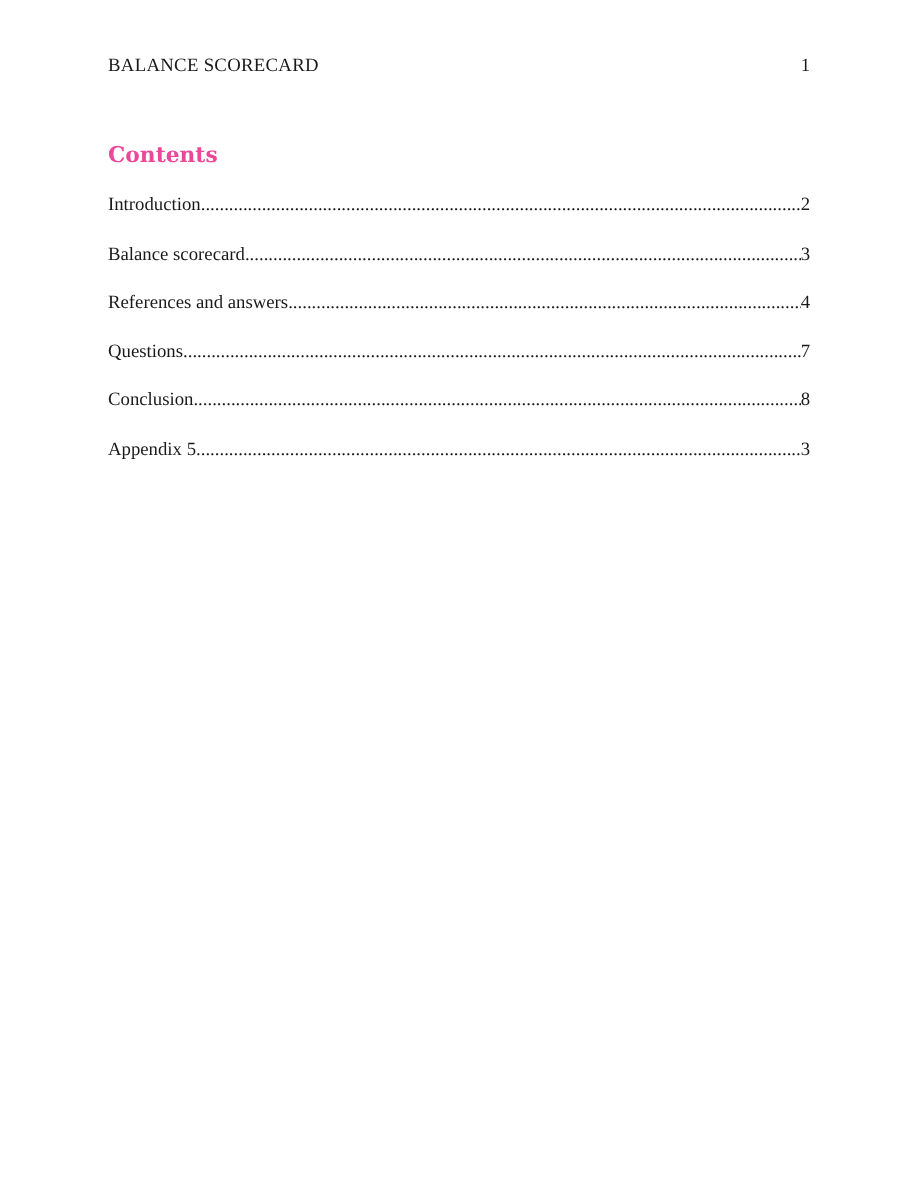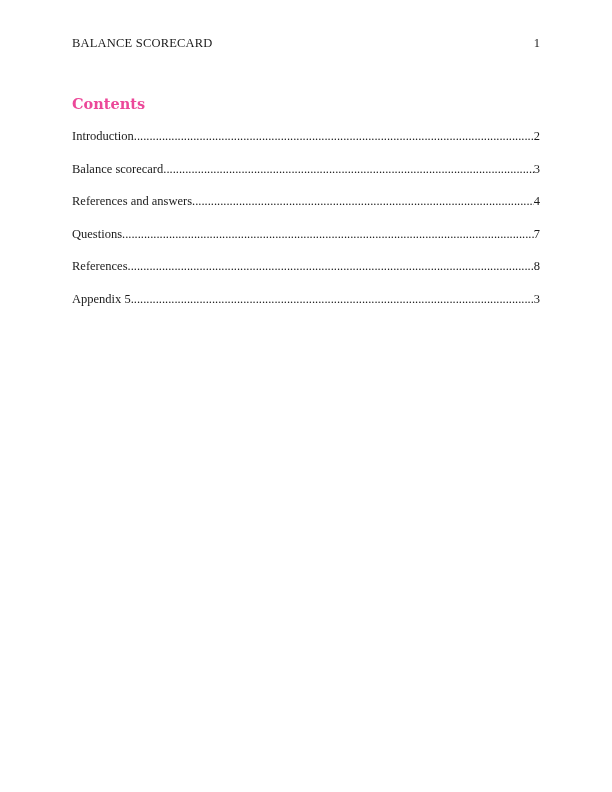--- a/index.html
+++ b/index.html
@@ -93,21 +93,21 @@
       <span class="toc-page">4</span>
     </div>
 
     <div class="toc-row">
       <span class="toc-label">Questions</span>
       <span class="toc-leader">............................................................................................................................................................................................................................................................................................................</span>
       <span class="toc-page">7</span>
     </div>
 
     <div class="toc-row">
-      <span class="toc-label">References</span>
+      <span class="toc-label">Conclusion</span>
       <span class="toc-leader">............................................................................................................................................................................................................................................................................................................</span>
       <span class="toc-page">8</span>
     </div>
 
     <div class="toc-row">
       <span class="toc-label">Appendix 5</span>
       <span class="toc-leader">............................................................................................................................................................................................................................................................................................................</span>
       <span class="toc-page">3</span>
     </div>
 

